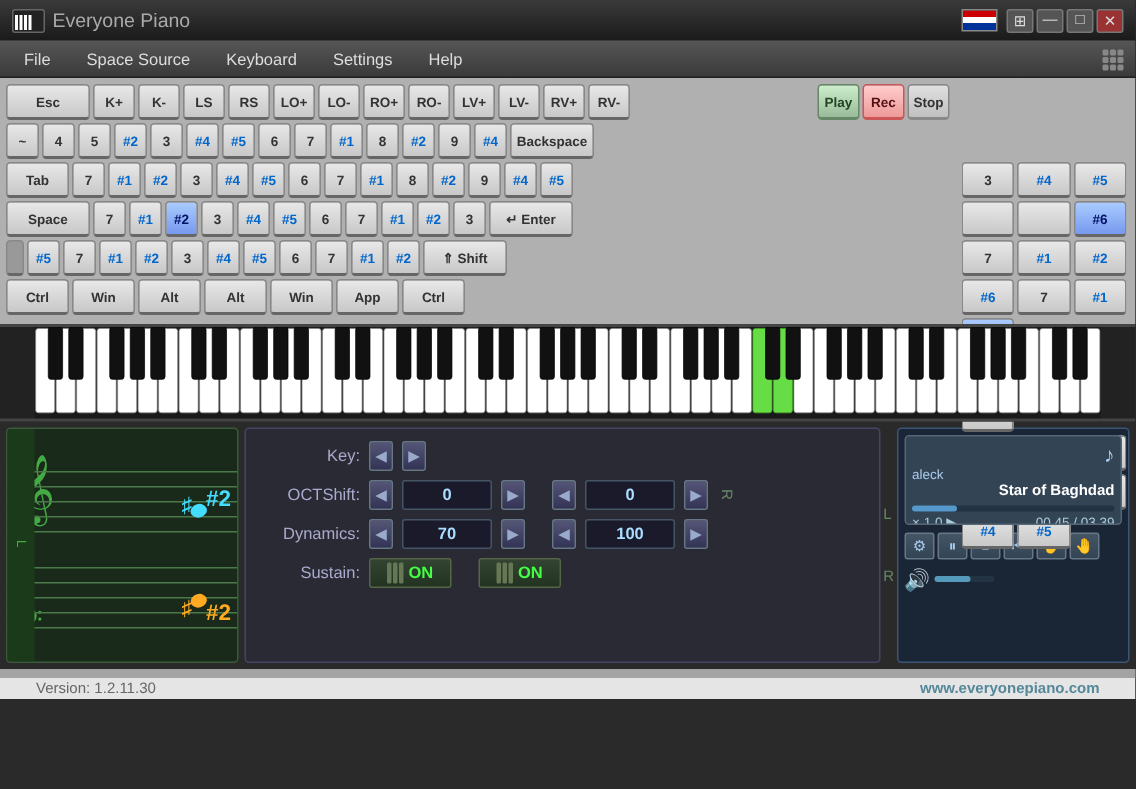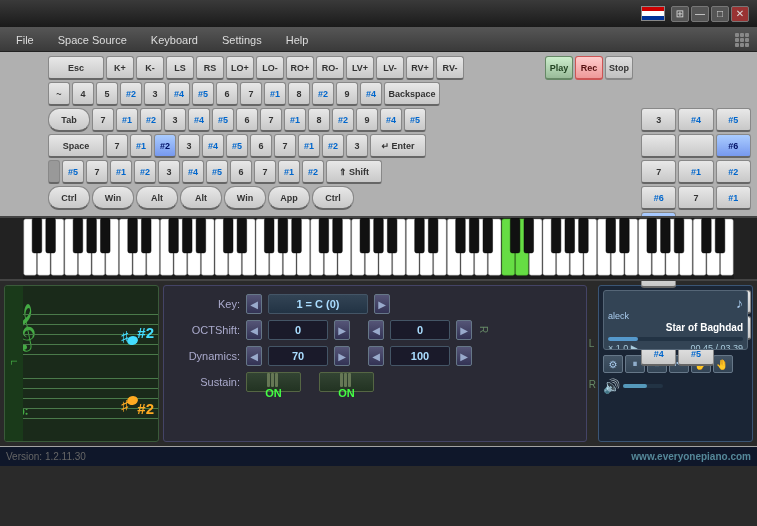--- a/index.html
+++ b/index.html
@@ -104,41 +104,40 @@
       background: #888;
       border-radius: 1px;
     }
 
     
     .key-row {
       display: flex;
       align-items: center;
       margin-bottom: 2px;
       gap: 2px;
-      margin-left: 44px;
     }
 
     .kb-key {
       min-width: 28px;
       height: 24px;
       background: linear-gradient(to bottom, #e8e8e8, #c8c8c8);
       border: 1px solid #888;
       border-bottom: 2px solid #666;
       border-radius: 3px;
       display: flex;
       align-items: center;
       justify-content: center;
       font-size: 9px;
       font-weight: bold;
       color: #333;
       cursor: pointer;
       user-select: none;
       padding: 0 3px;
     }
-    .kb-key.wide { min-width: 42px; border-radius: 11px; }
+    .kb-key.wide { min-width: 42px; }
     .kb-key.wider { min-width: 56px; }
     .kb-key.widest { min-width: 120px; }
     .kb-key.play-btn {
       background: linear-gradient(to bottom, #cceecc, #99bb99);
       border-color: #668866;
       color: #224422;
     }
     .kb-key.rec-btn {
       background: linear-gradient(to bottom, #ffcccc, #ee9999);
       border-color: #cc5555;
@@ -271,23 +270,22 @@
       background: linear-gradient(to bottom, #334455, #223344);
     }
     .sustain-btn {
       min-width: 55px;
       height: 20px;
       background: linear-gradient(to bottom, #334433, #223322);
       border: 1px solid #556644;
       border-radius: 2px;
       display: flex;
       align-items: center;
-      justify-content: flex-start;
+      justify-content: center;
       cursor: pointer;
-      flex-direction: column;
     }
     .sustain-on {
       color: #44ff44;
       font-weight: bold;
       font-size: 11px;
     }
     .sustain-bars {
       display: flex;
       gap: 1px;
       margin-right: 3px;
@@ -394,26 +392,26 @@
     .vol-fill {
       height: 100%;
       background: #5599bb;
       border-radius: 2px;
       width: 60%;
     }
 
     
     #bottom-bar {
       height: 20px;
-      background: #0f172a;
+      background: #e5e5e5;
       display: flex;
       align-items: center;
       justify-content: space-between;
-      padding: 0 6px;
-      border-top: 1px solid #a3a3a3;
+      padding: 0 24px;
+      border-top: 6px solid #a3a3a3;
     }
     .version-text {
       font-size: 10px;
       color: #666;
     }
     .website-text {
       font-size: 10px;
       color: #558899;
       font-weight: bold;
     }
@@ -439,20 +437,29 @@
     }
     .piano-svg {
       width: 100%;
       height: 100%;
     }
   </style>
 </head>
 <body>
 
 <div id="title-bar">
+  <div class="logo">
+    <div class="piano-icon">
+      <span></span>
+        <span></span>
+        <span></span>
+        <span></span>
+    </div>
+    <span class="everyone">Everyone Piano</span>
+  </div>
   <div class="title-spacer"></div>
   <div class="flag-icon"></div>
   <div class="title-btn">⊞</div>
   <div class="title-btn">—</div>
   <div class="title-btn">□</div>
   <div class="title-btn close">✕</div>
 </div>
 
 <div id="menu-bar">
   <div class="menu-item">File</div>
@@ -758,21 +765,20 @@
     <div style="position:absolute; left:0; top:0; bottom:0; width:18px; background:#1a3a1a; display:flex; flex-direction:column; align-items:center; justify-content:center;">
       <span style="color:#44aa44; font-size:9px; writing-mode:vertical-rl; letter-spacing:2px;">L</span>
     </div>
   </div>
 
   <div id="controls-panel">
 
     <div class="control-row">
       <div class="control-label">Key:</div>
       <div class="ctrl-arrow">◀</div>
-      <div class="ctrl-value key-val">1 = C (0)</div>
       <div class="ctrl-arrow">▶</div>
     </div>
 
     <div class="control-row">
       <div class="control-label">OCTShift:</div>
       <div class="ctrl-arrow">◀</div>
       <div class="ctrl-value">0</div>
       <div class="ctrl-arrow">▶</div>
       <div style="width:6px;"></div>
       <div class="ctrl-arrow">◀</div>

